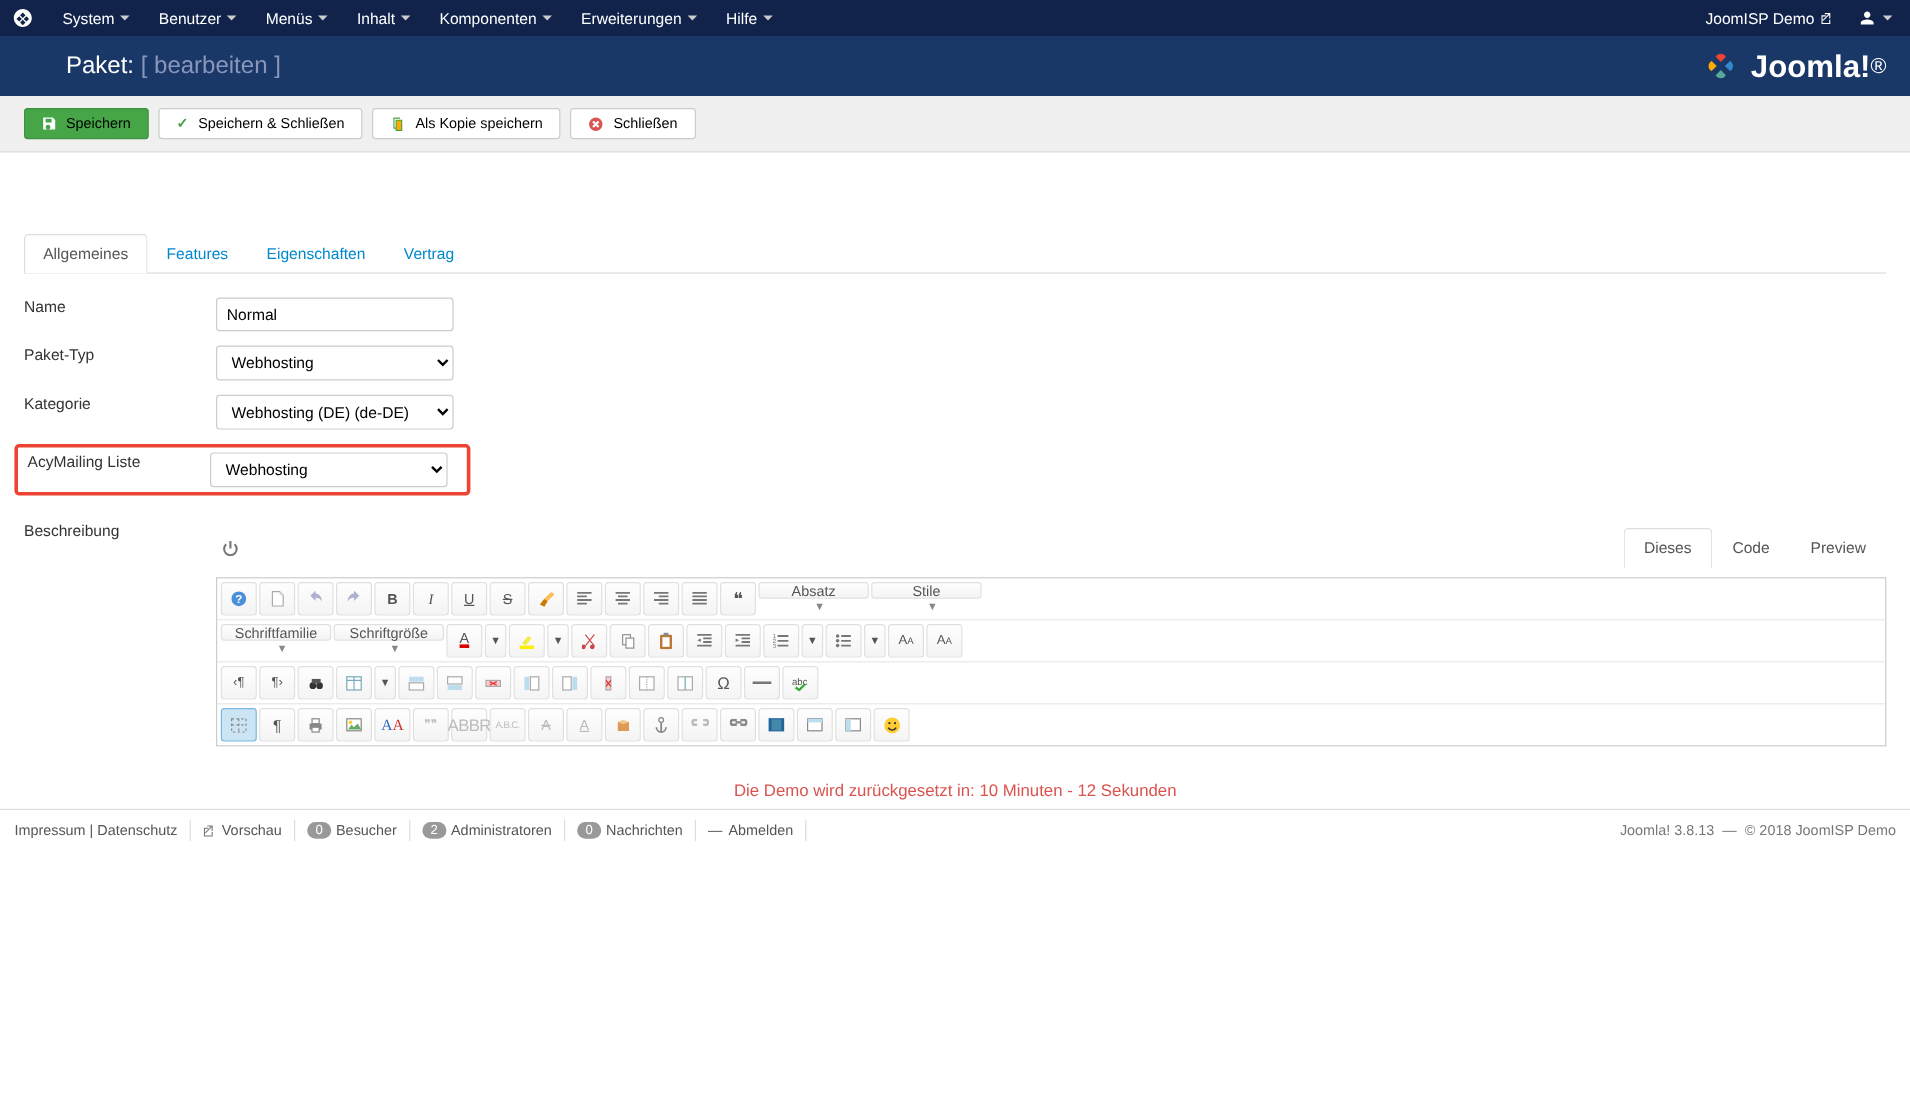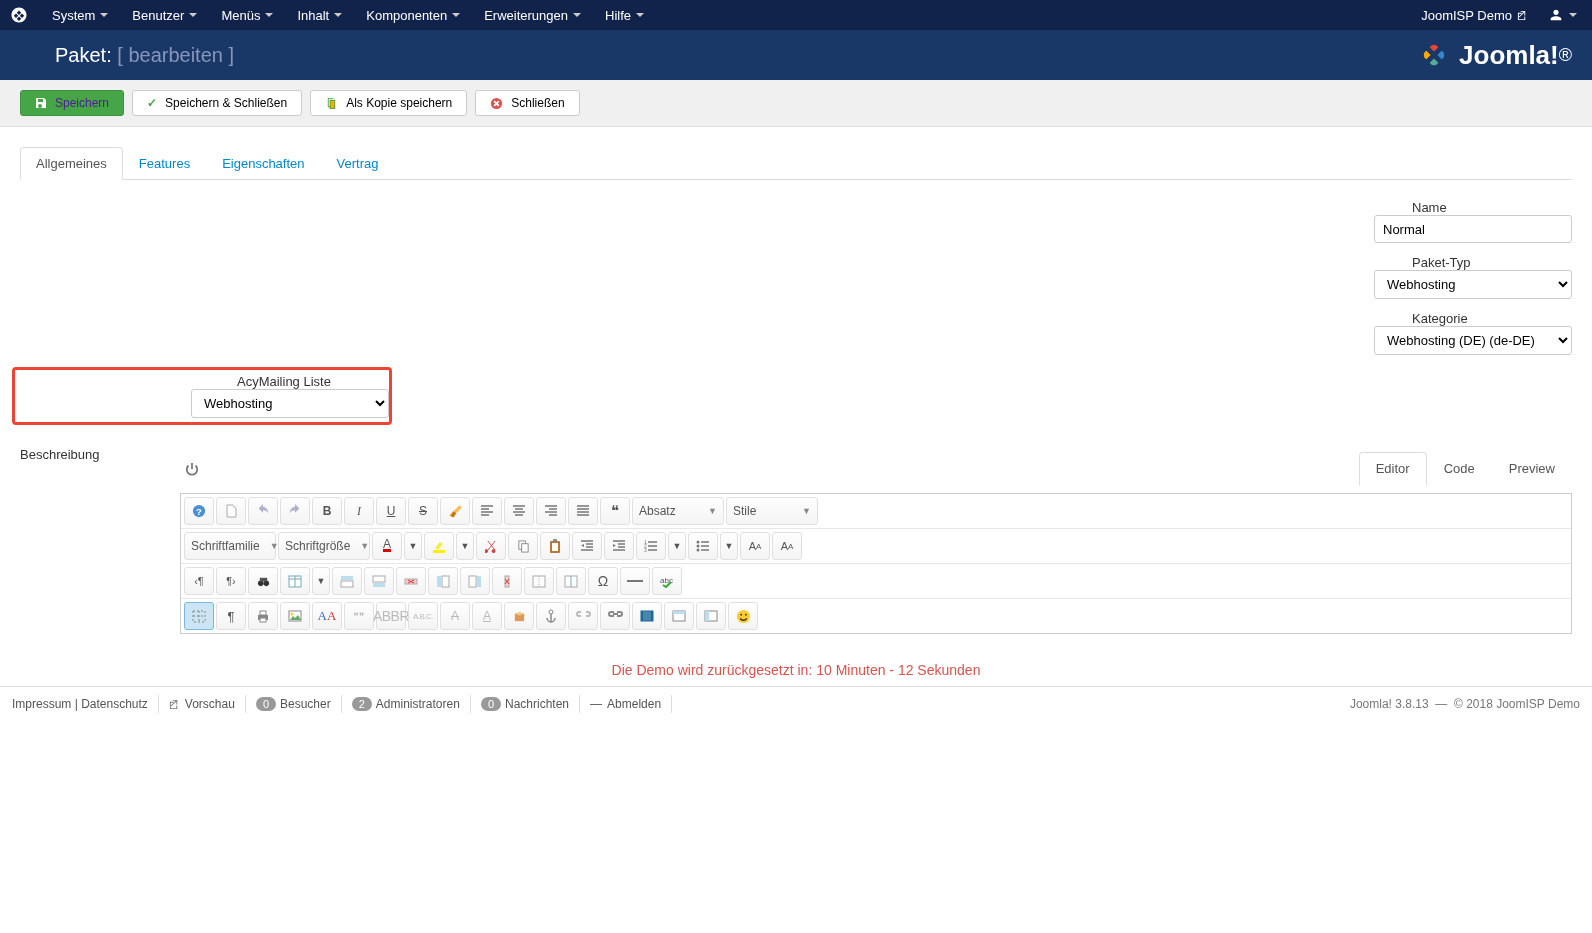--- a/index.html
+++ b/index.html
@@ -12,49 +12,49 @@
 .topbar-right { margin-left:auto; display:flex; align-items:center; }
 .topbar-link { color:#fff; font-size:13px; display:flex; align-items:center; margin-right:15px; cursor:pointer; }
 .ext-icon { margin-left:5px; }
 .titlebar { background:#1a3867; height:50px; display:flex; align-items:center; padding:0 20px 0 55px; }
 .page-title { color:#fff; font-size:20px; font-weight:normal; }
 .page-subtitle { color:#8896bb;text-align:right; }
 .joomla-logo { margin-left:auto; display:flex; align-items:center;text-align:center; }
 .logo-text { color:#fff; font-size:26px; font-weight:bold; margin-left:8px; }
 .toolbar { background:#f0f0f0; border-bottom:1px solid #ddd; padding:10px 20px; display:flex; gap:8px; }
 .btn { border:1px solid #ccc; background:#fff; padding:5px 14px; border-radius:3px; font-size:12px; display:flex; align-items:center; gap:8px; cursor:pointer; }
-.btn-success { background:#46a546; border-color:#3d9140; color:#4c1d95; }
+.btn-success { background:#46a546; border-color:#3d9140; color:#000000; }
 .icon-check { color:#46a546; font-weight:bold; }
 .icon-copy { color:#46a546; }
 .icon-close { color:#d9534f; font-weight:bold; }
-.content { padding:20px; }
+.content { padding:20px;margin-top:48px; }
 .tabs { display:flex; border-bottom:1px solid #ddd; margin-bottom:20px; }
 .tab { padding:8px 15px; cursor:pointer; color:#0088cc; font-size:13px; border:1px solid transparent; border-bottom:none; border-radius:4px 4px 0 0; margin-bottom:-1px; }
 .tab.active { color:#555; background:#fff; border-color:#ddd; border-bottom:1px solid #fff; }
-.form-row { display:flex; align-items:flex-end; margin-bottom:12px;flex-direction:column; }
+.form-row { display:flex; align-items:flex-start; margin-bottom:12px; }
 .form-label { width:160px; font-size:13px; color:#333; }
 .form-input, .form-select { border:1px solid #ccc; border-radius:3px; padding:4px 8px; font-size:13px; height:28px; }
 .form-input { width:198px; }
 .form-select { width:198px; height:29px; background:#fff; }
 .highlighted { border:3px solid #e43; border-radius:4px; padding:4px 0; margin-left:-8px; padding-left:8px; width:380px; }
 .highlighted .form-label { width:152px; }
 .desc-row { display:flex; align-items:flex-start; margin-bottom:10px; }
 .editor-area { flex:1; margin-left:160px; margin-top:-20px; }
 .editor-top { display:flex; justify-content:space-between; align-items:center; margin-bottom:8px; }
 .power-btn { width:24px; height:24px; border:1px solid transparent; display:flex; align-items:center; justify-content:center; cursor:pointer; color:#666; }
 .editor-tabs { display:flex; }
 .etab { padding:8px 16px; border:1px solid transparent; font-size:13px; cursor:pointer; }
 .etab.active { border:1px solid #ddd; border-bottom:1px solid #fff; border-radius:4px 4px 0 0; background:#fff; margin-bottom:-1px; }
 .editor-toolbar { border:1px solid #ccc; background:#fff; }
 .tb-row { display:flex; border-bottom:1px solid #e8e8e8; padding:3px; gap:2px; flex-wrap:wrap; }
 .tb-row:last-child { border-bottom:none; }
 .tb-btn { width:30px; height:28px; border:1px solid #e0e0e0; background:linear-gradient(#fefefe,#f4f4f4); border-radius:3px; display:flex; align-items:center; justify-content:center; cursor:pointer; font-size:12px; color:#555; }
 .tb-btn.narrow { width:18px; font-size:9px; }
 .tb-btn.active { background:#cce5f5; border-color:#7ab8e0; }
-.tb-select { height:28px; border:1px solid #e0e0e0; border-radius:3px; padding:0 6px; font-size:12px; background:linear-gradient(#fefefe,#f4f4f4); display:flex; align-items:center; justify-content:space-between; cursor:pointer; }
+.tb-select { height:14px; border:1px solid #e0e0e0; border-radius:3px; padding:0 6px; font-size:12px; background:linear-gradient(#fefefe,#f4f4f4); display:flex; align-items:center; justify-content:space-between; cursor:pointer;flex-direction:column; }
 .tb-sel-caret { font-size:9px; color:#888; margin-left:10px; }
 .bold { font-weight:bold; }
 .italic { font-style:italic; font-family:serif; }
 .underline { text-decoration:underline; }
 .strike { text-decoration:line-through; }
 .editor-content { border:1px solid #ccc; border-top:none; min-height:230px; padding:12px; font-size:13px; color:#333; }
 .demo-banner { text-align:center; color:#d9534f; font-size:14px; padding:8px; }
 .footer { border-top:1px solid #ddd; padding:8px 12px; display:flex; align-items:center; font-size:12px; color:#555; }
 .footer a { color:#555; text-decoration:none; }
 .badge { background:#999; color:#fff; border-radius:9px; padding:1px 7px; font-size:11px; margin-right:4px; }
@@ -201,21 +201,21 @@
   </div>
 
   <div class="editor-area">
     <div class="editor-top">
       <div class="power-btn">
         <svg width="14" height="14" viewBox="0 0 16 16">
             <path fill="none" stroke="#777" stroke-width="2" d="M8 1v7M4 4a6 6 0 108 0"></path>
           </svg>
       </div>
       <div class="editor-tabs">
-        <div class="etab active">Editor</div>
+        <div class="etab active">Dieses</div>
         <div class="etab">Code</div>
         <div class="etab">Preview</div>
       </div>
     </div>
 
     <div class="editor-toolbar">
 
       <div class="tb-row">
         <div class="tb-btn">
             <svg width="14" height="14" viewBox="0 0 16 16">

